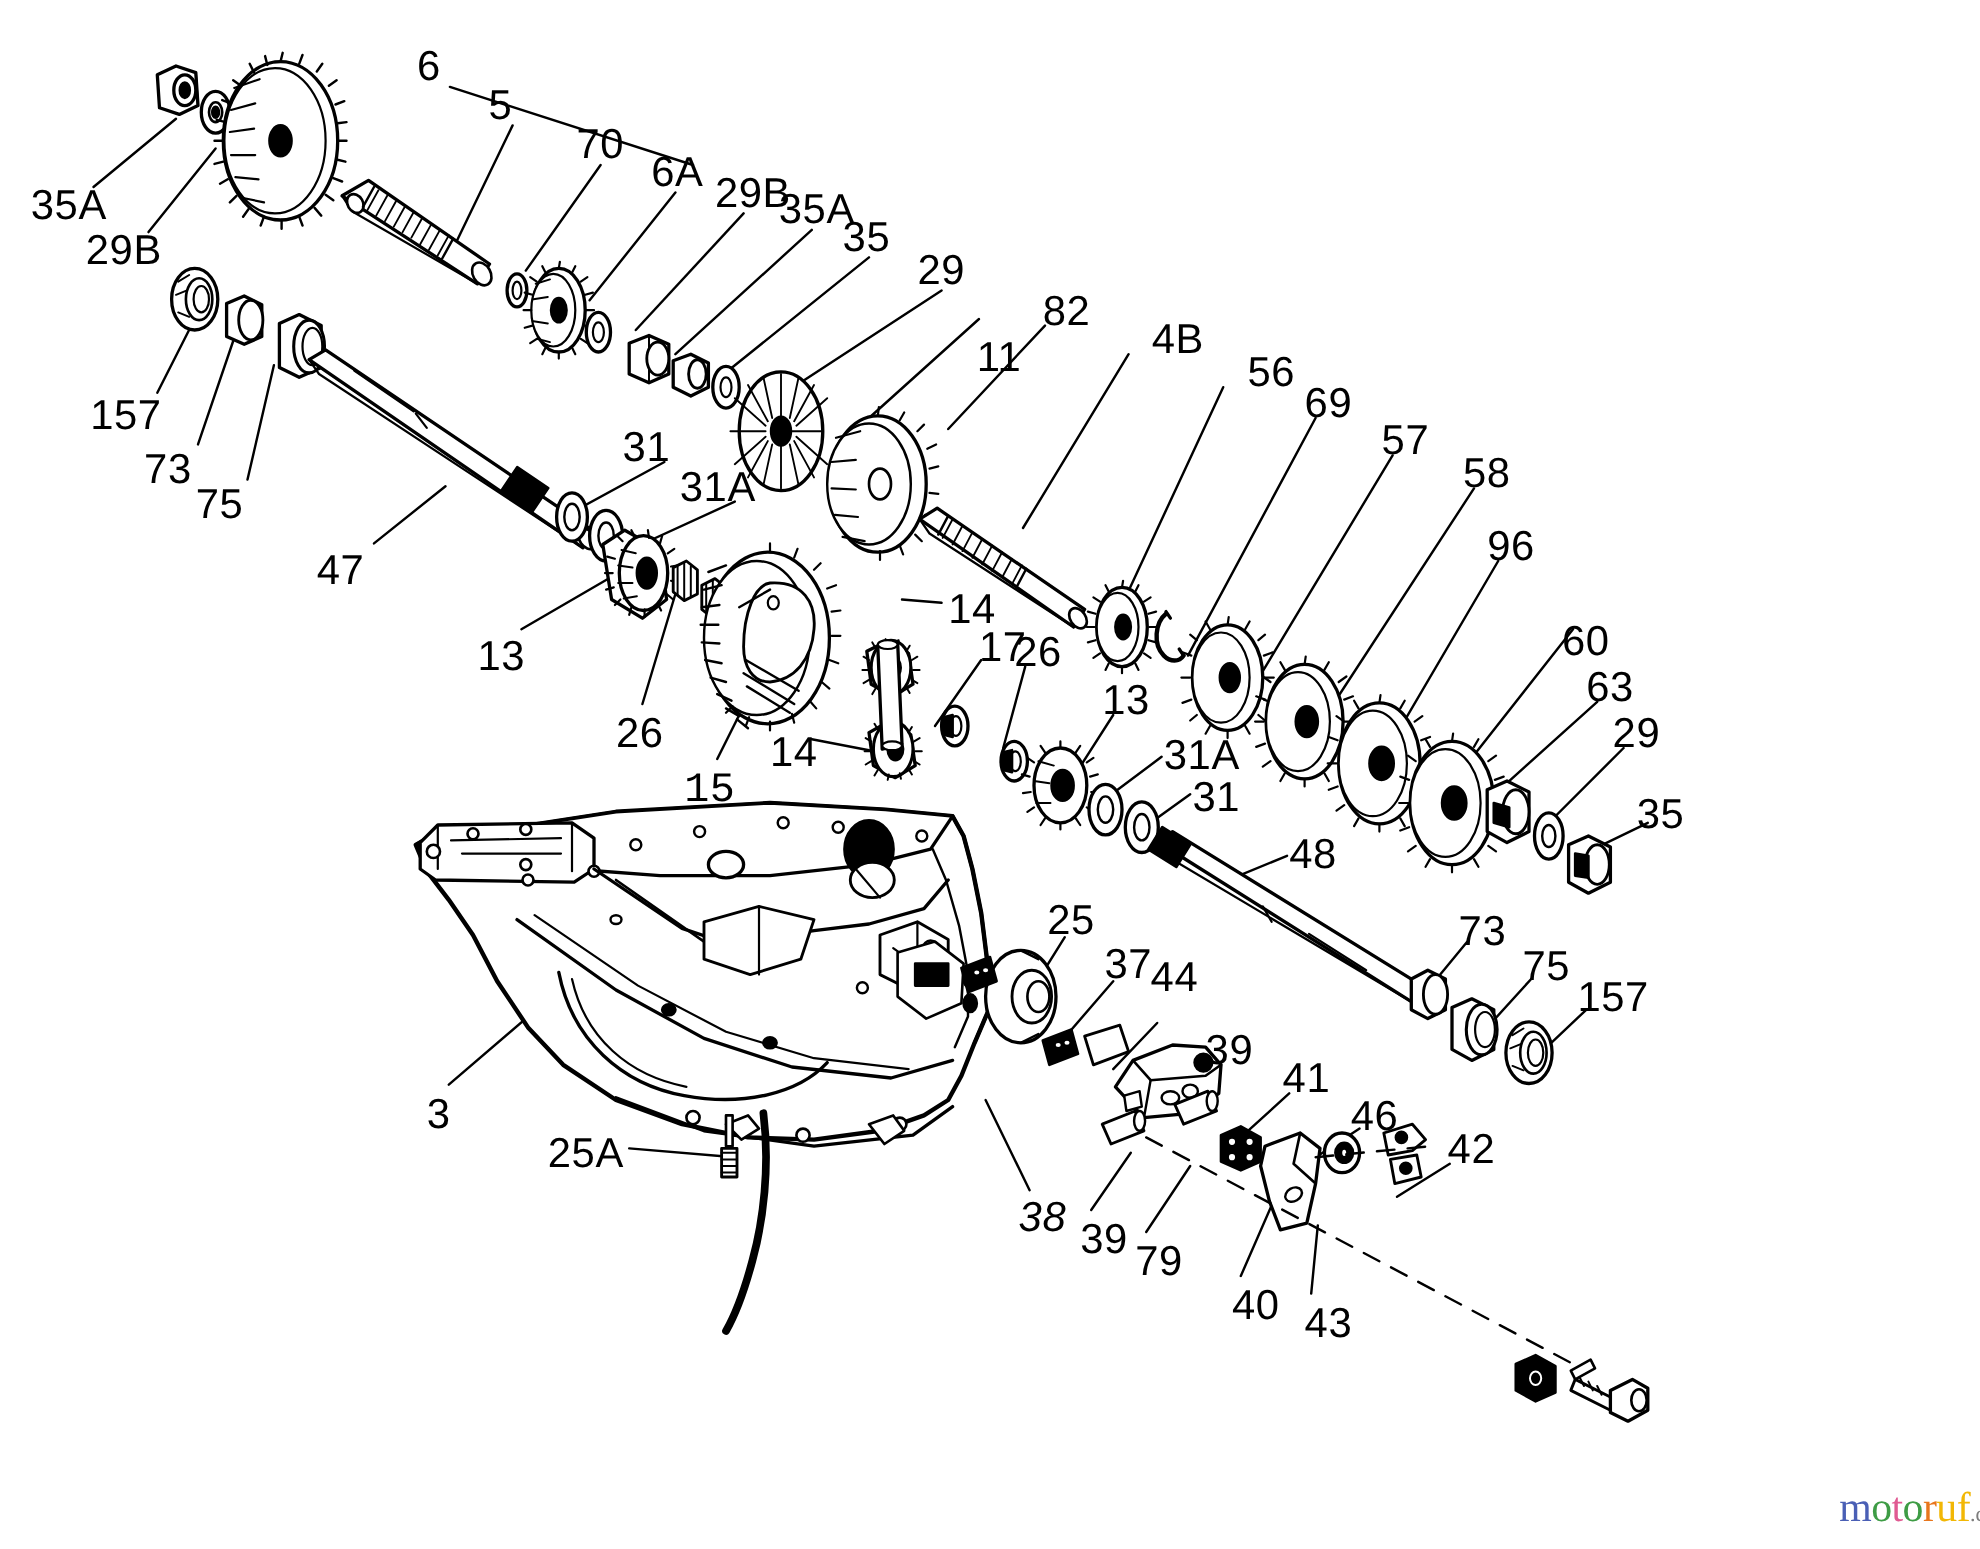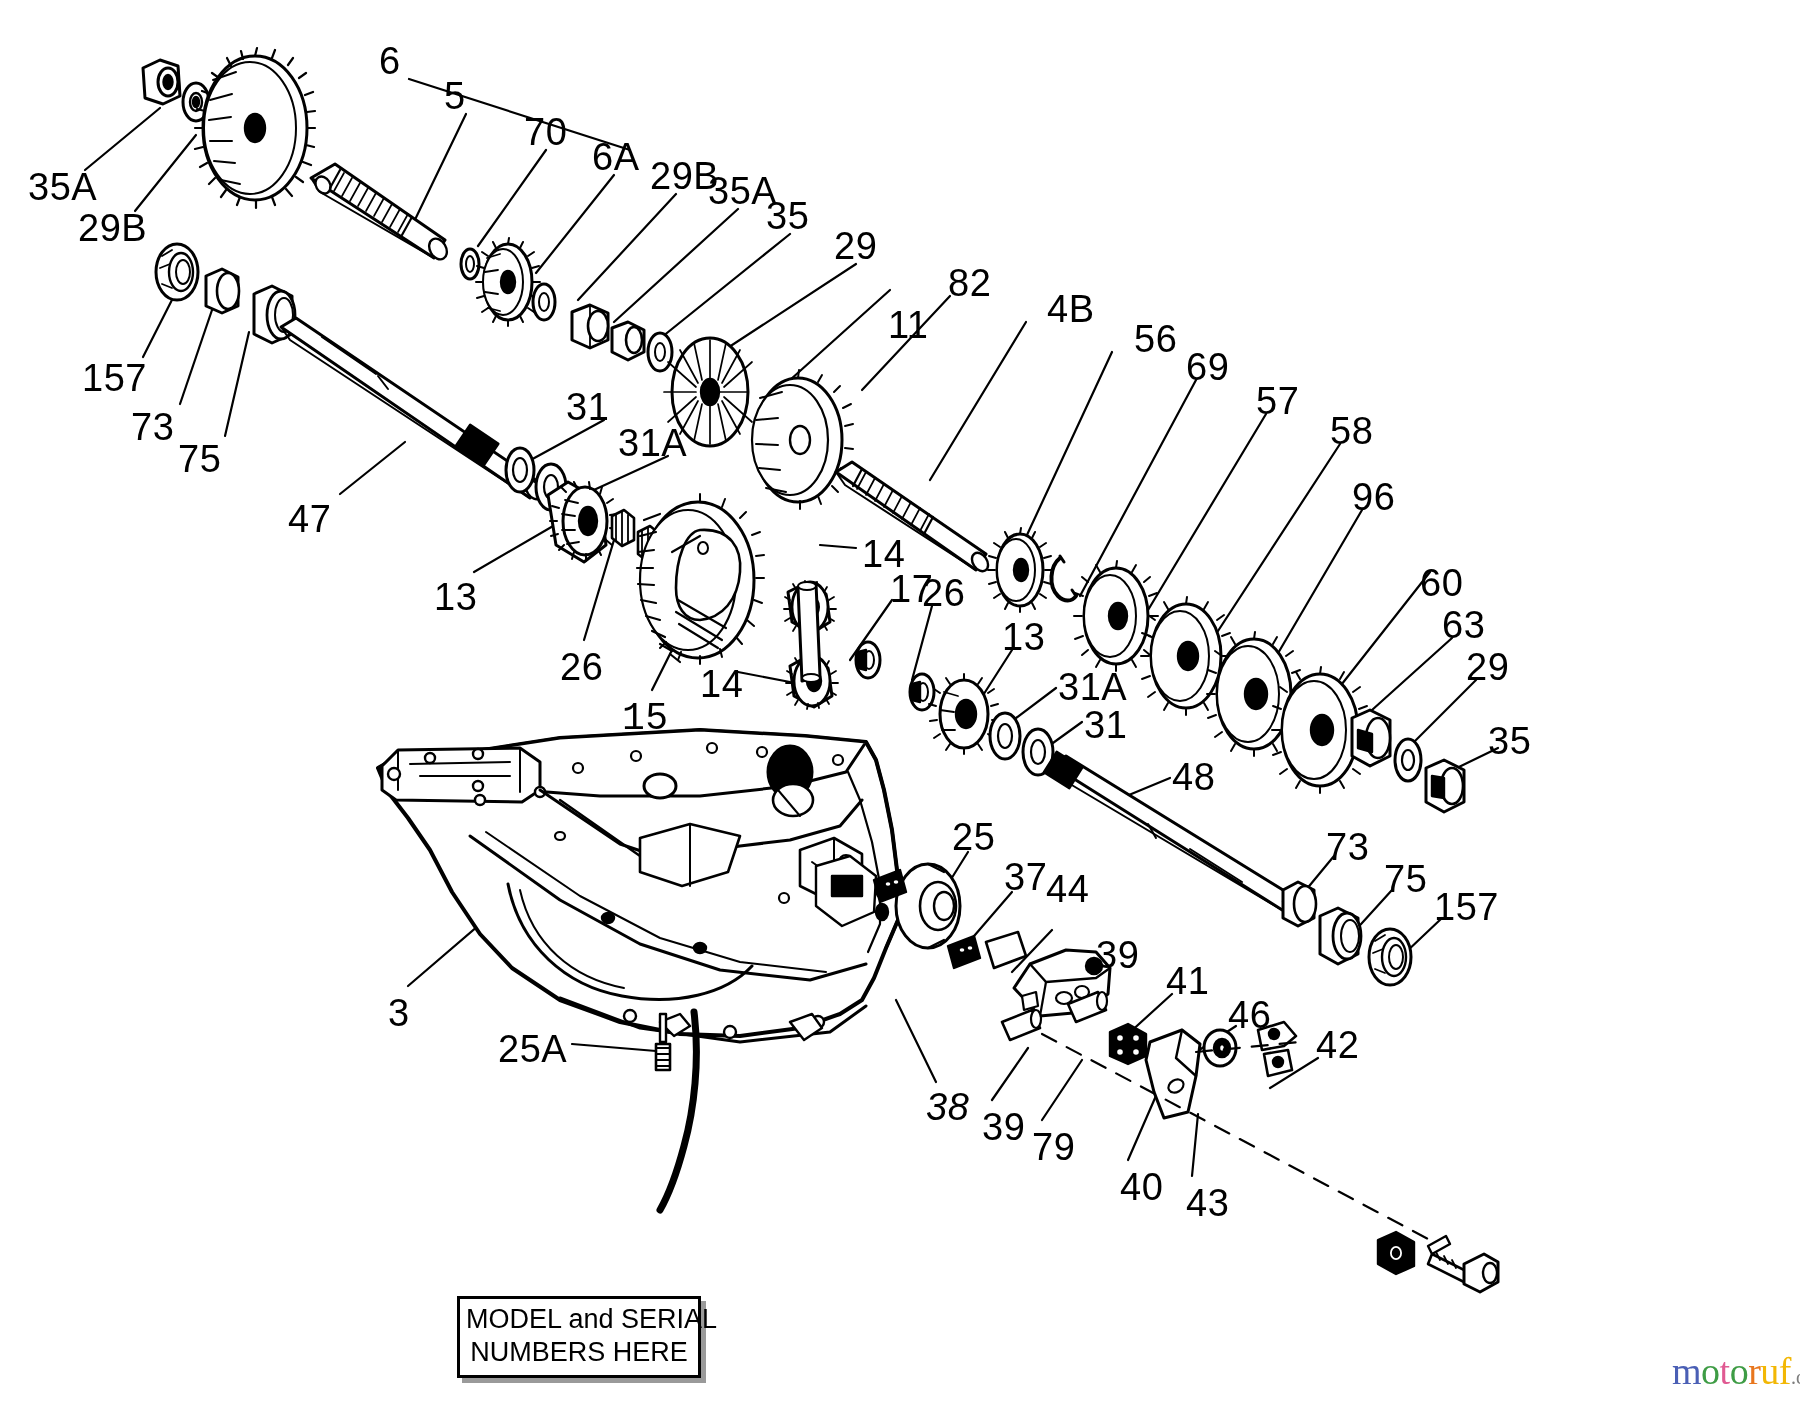--- a/index.html
+++ b/index.html
@@ -617,24 +617,20 @@
       </g>
 
       <g stroke-dasharray="16 12" stroke-width="2.2">
         <path d="M1042,1034 L1430,1240"></path>
         <path d="M1196,1052 L1300,1042"></path>
       </g>
 
     </g>
   </svg>
 
-  <div id="serial-plate">
-    <div class="line">MODEL and SERIAL</div>
-    <div class="line">NUMBERS HERE</div>
-  </div>
 
   <div id="watermark"><span style="color: rgb(74, 95, 181);">m</span><span style="color: rgb(62, 156, 69);">o</span><span style="color: rgb(224, 90, 146);">t</span><span style="color: rgb(62, 156, 69);">o</span><span style="color: rgb(232, 118, 29);">r</span><span style="color: rgb(242, 183, 5);">u</span><span style="color: rgb(242, 183, 5);">f</span><span class="suffix">.de</span></div>
 
   <div id="callout-layer">
       <div class="callout" style="left: 379px; top: 42px;">6</div>
       <div class="callout" style="left: 444px; top: 77px;">5</div>
       <div class="callout" style="left: 524px; top: 113px;">70</div>
       <div class="callout" style="left: 592px; top: 138px;">6A</div>
       <div class="callout" style="left: 650px; top: 157px;">29B</div>
       <div class="callout" style="left: 708px; top: 172px;">35A</div>

